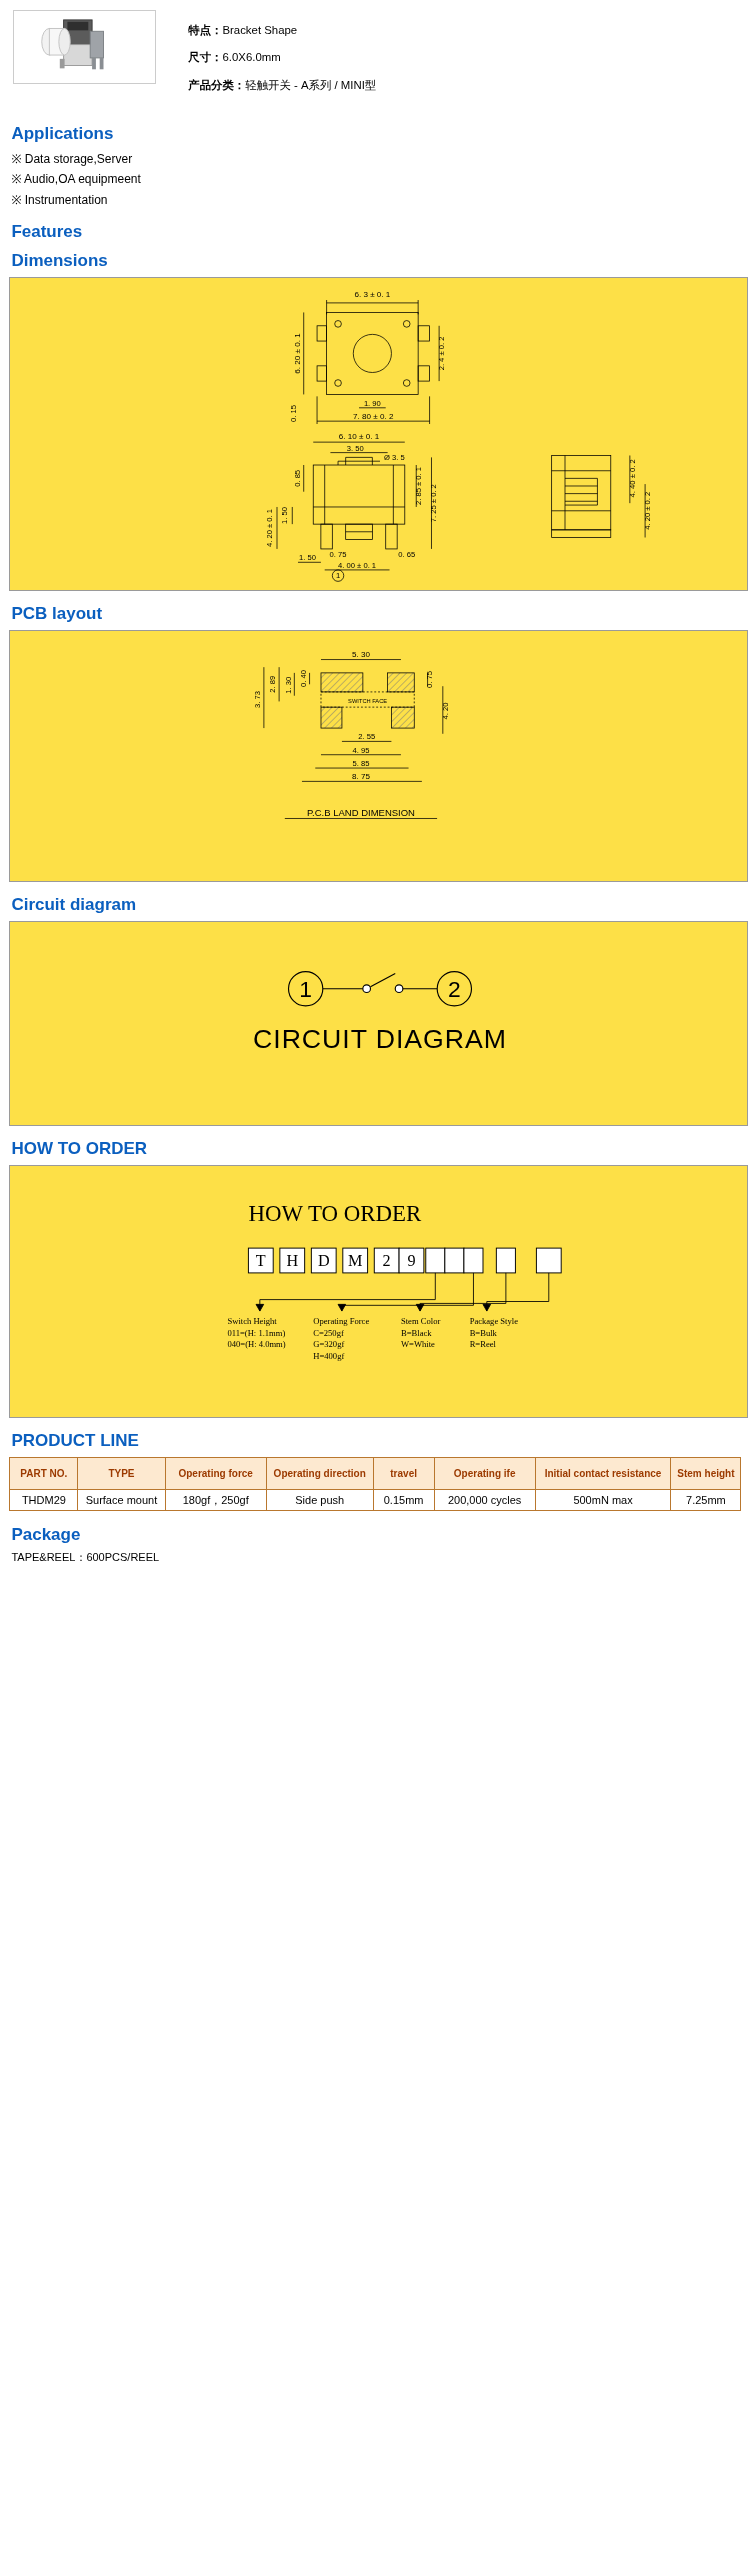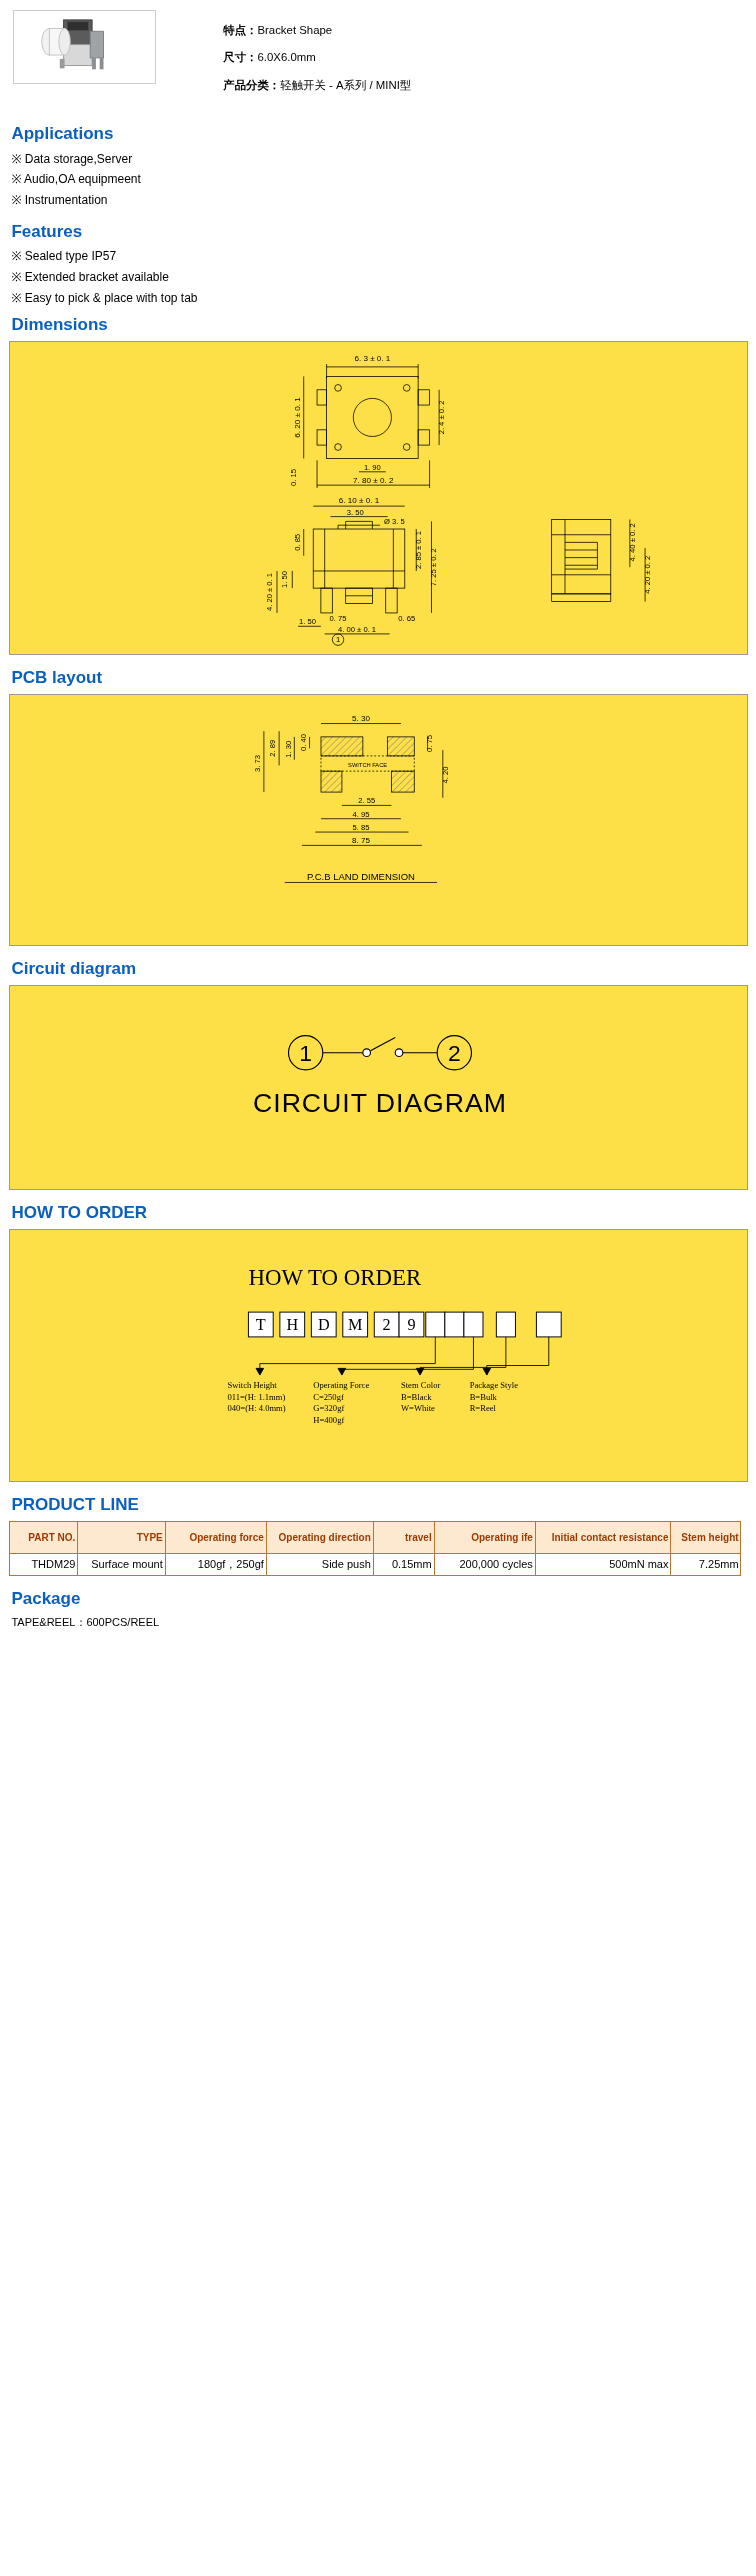--- a/index.html
+++ b/index.html
@@ -7,21 +7,21 @@
   body {
     width: 757px;
     background: #ffffff;
     font-family: "Liberation Sans", sans-serif;
     font-size: 11.4px;
     color: #000000;
   }
   .page { width: 757px; padding: 0 7.6px; }
 
   
-  .header { display: flex; padding: 9.5px 0 5.7px 0; gap: 35px; }
+  .header { display: flex; padding: 9.5px 0 5.7px 0; }
   .photo-box {
     width: 143px; height: 74px;
     border: 1px solid #cccccc;
     display: flex; align-items: center; justify-content: center;
     margin-left: 5.7px;
     background: #fff;
   }
   .header-specs { margin-left: 32px; padding-top: 13.3px; }
   .header-specs div { font-size: 11.4px; margin-bottom: 12.4px; color: #000; }
   .header-specs b { font-weight: bold; }
@@ -52,21 +52,21 @@
 
   
   table.pl {
     border-collapse: collapse;
     width: 732px;
     margin: 0 1.9px;
     font-size: 9.5px;
   }
   table.pl th, table.pl td {
     border: 1px solid #b9772e;
-    text-align: right;
+    text-align: center;
     vertical-align: middle;
     padding: 2.9px 1.9px;
   }
   table.pl th {
     background: #fde9d0;
     color: #9c3a00;
     font-weight: bold;
     font-size: 10px;
     height: 32px;
   }
@@ -110,25 +110,20 @@
   </div>
 
   <div class="sec-title">Applications</div>
   <div class="bullet-list">
     <div>※ Data storage,Server</div>
     <div>※ Audio,OA equipmeent</div>
     <div>※ Instrumentation</div>
   </div>
 
   <div class="sec-title">Features</div>
-  <div class="bullet-list">
-    <div>※ Sealed type IP57</div>
-    <div>※ Extended bracket available</div>
-    <div>※ Easy to pick &amp; place with top tab</div>
-  </div>
 
   <div class="sec-title tight">Dimensions</div>
   <div class="frame dim">
     <svg width="740" height="313" viewBox="0 0 776 328" style="font-size:12px">
       <g stroke="#000" fill="none" stroke-width="0.8" font-family="Liberation Sans, sans-serif">
 
         <g transform="translate(322,24)">
 
           <rect x="10" y="12" width="96" height="86"></rect>
 

